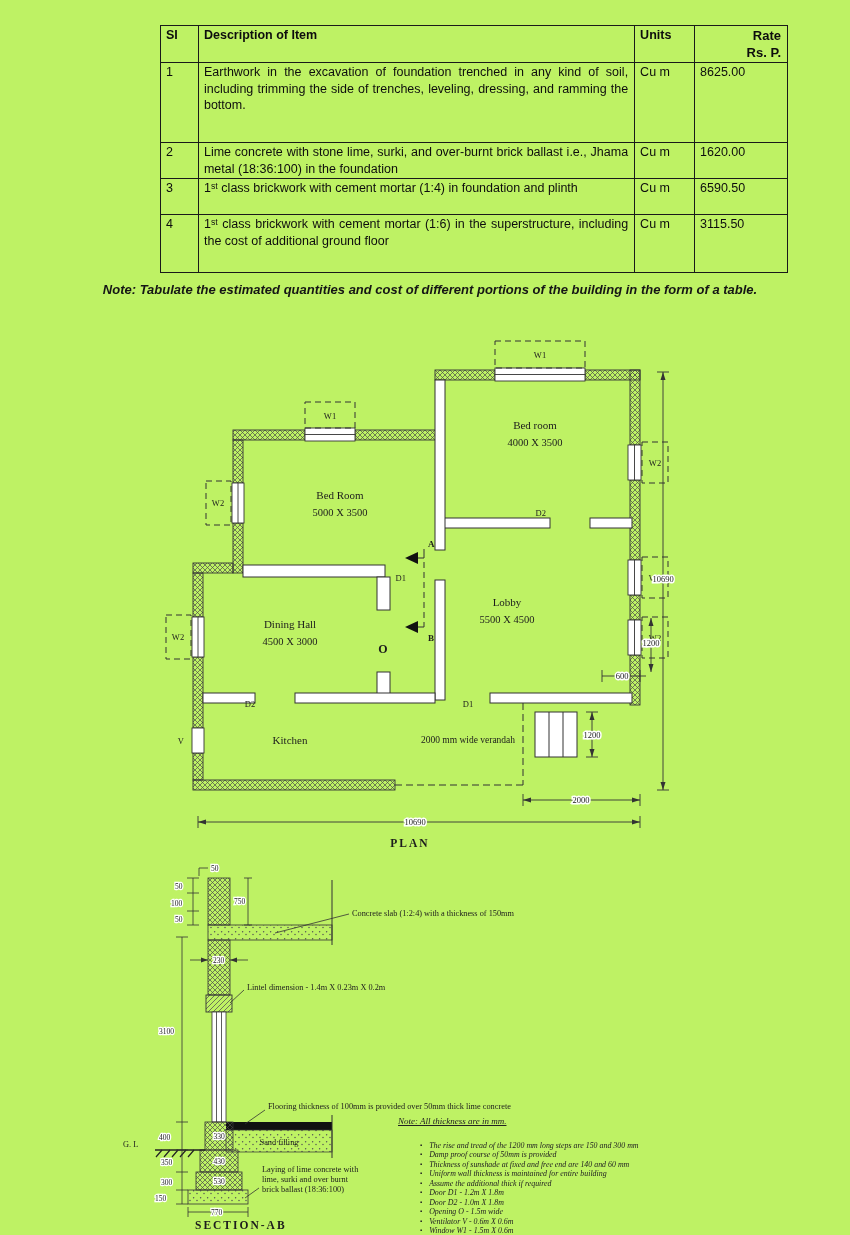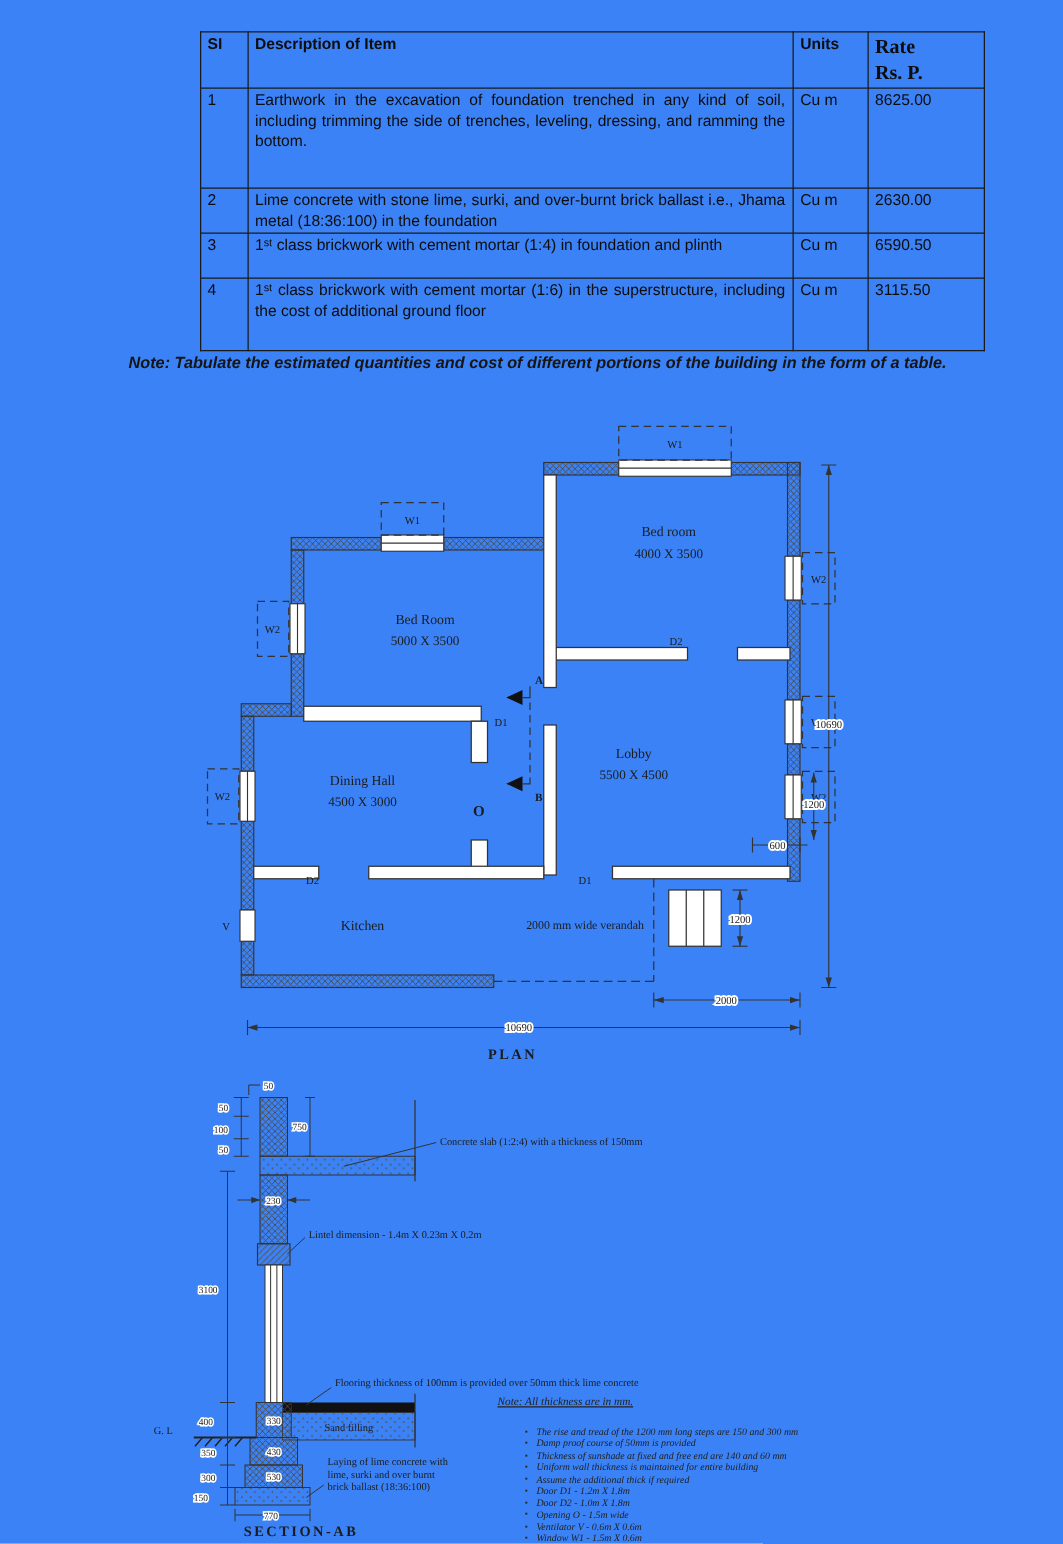--- a/index.html
+++ b/index.html
@@ -1,23 +1,23 @@
 <!DOCTYPE html>
 <html><head>
 <meta charset="utf-8">
 <style>
   html,body{margin:0;padding:0;background:#e8e8e8;}
-  .page{position:relative;width:850px;height:1235px;background:#3b82f6;overflow:hidden;
+  .page{position:relative;width:850px;height:1235px;background:#bef264;overflow:hidden;
         font-family:"Liberation Sans",sans-serif;color:#111;}
   
   .est-table{position:absolute;left:160px;top:25px;width:628px;border-collapse:collapse;
              font-size:12.5px;line-height:1.32;color:#0d0d0d;}
   .est-table td,.est-table th{border:1.8px solid #1a1a1a;padding:1px 6px 1px 5px;vertical-align:top;text-align:left;}
   .est-table th{font-weight:bold;}
-  .est-table .rate-h{text-align:left;font-family:Liberation Serif, serif;font-size:16px;}
+  .est-table .rate-h{text-align:right;font-family:Liberation Sans, sans-serif;font-size:13px;}
   .est-table .desc{text-align:justify;}
   .est-table .num{white-space:nowrap;}
   
   .note-line{position:absolute;left:30px;top:282px;width:800px;
              font-style:italic;font-weight:600;font-size:13px;color:#151515;text-align:center;}
   
   svg text{font-family:"Liberation Serif",serif;fill:#1c1c1c;}
   .room-name{font-size:11px;}
   .room-size{font-size:10.5px;}
   .sm-label{font-size:8.5px;}
@@ -60,21 +60,21 @@
     <tr style="height:80px">
       <td>1</td>
       <td class="desc">Earthwork in the excavation of foundation trenched in any kind of soil, including trimming the side of trenches, leveling, dressing, and ramming the bottom.</td>
       <td class="num">Cu m</td>
       <td class="num">8625.00</td>
     </tr>
     <tr style="height:36px">
       <td>2</td>
       <td class="desc">Lime concrete with stone lime, surki, and over-burnt brick ballast i.e., Jhama metal (18:36:100) in the foundation</td>
       <td class="num">Cu m</td>
-      <td class="num">2630.00</td>
+      <td class="num">1620.00</td>
     </tr>
     <tr style="height:36px">
       <td>3</td>
       <td class="desc">1ˢᵗ class brickwork with cement mortar (1:4) in foundation and plinth</td>
       <td class="num">Cu m</td>
       <td class="num">6590.50</td>
     </tr>
     <tr style="height:58px">
       <td>4</td>
       <td class="desc">1ˢᵗ class brickwork with cement mortar (1:6) in the superstructure, including the cost of additional ground floor</td>

